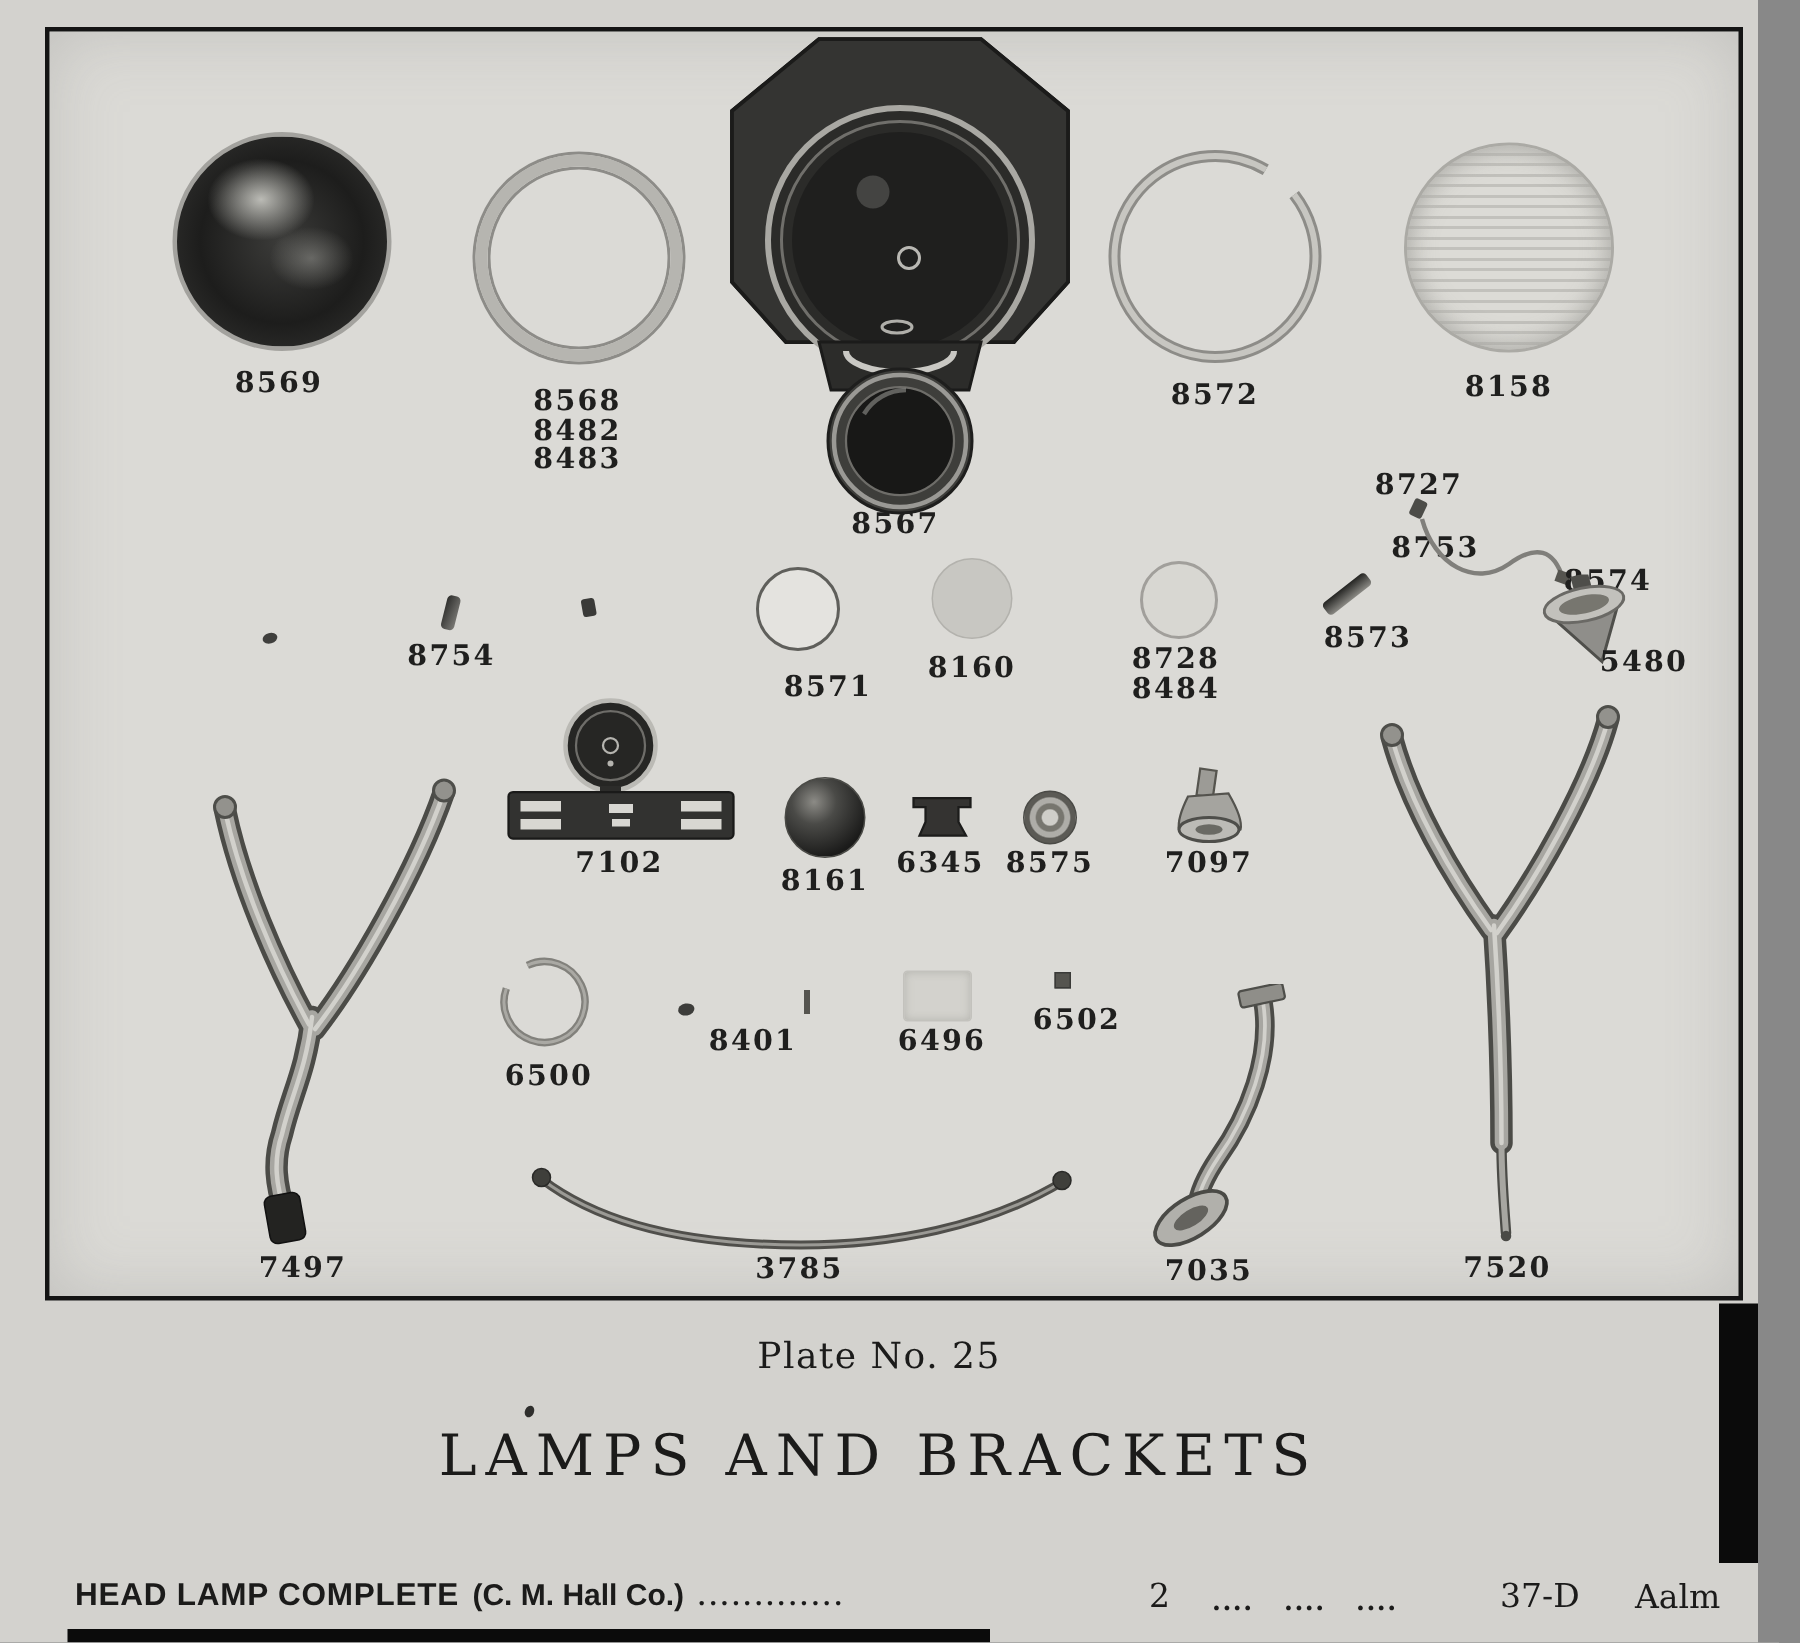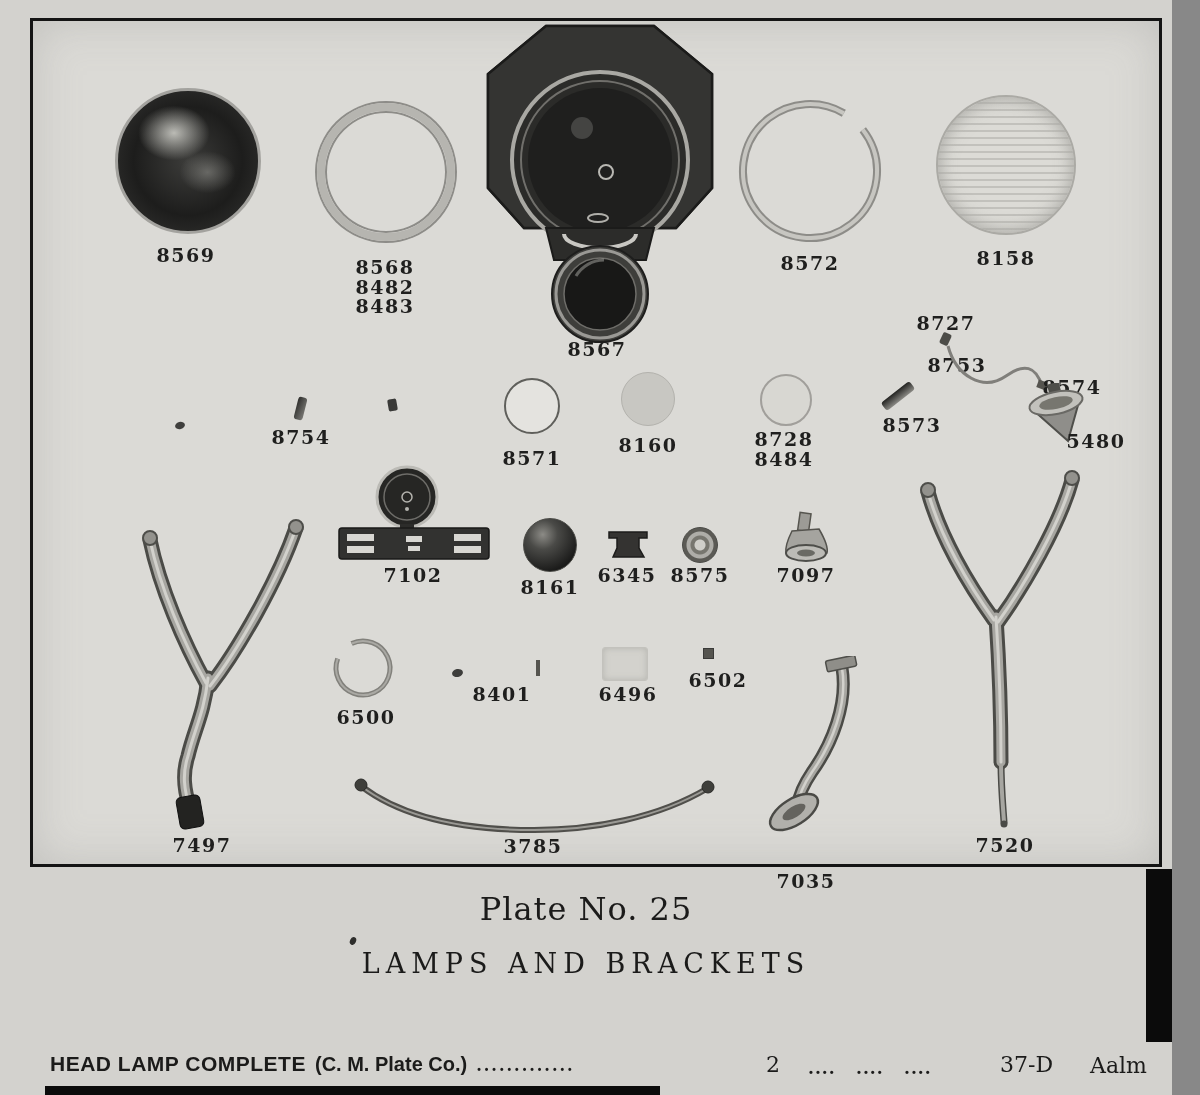--- a/index.html
+++ b/index.html
@@ -46,22 +46,22 @@
   .r8161{
     left:523px;top:518px;width:54px;height:54px;border:1px solid #4a4a46;
     background:radial-gradient(circle at 36% 30%, #8c8b86 0%, #4a4a47 30%, #1b1b1a 75%);
   }
   .r8575{
     left:682px;top:527px;width:36px;height:36px;border:1px solid #4a4a46;
     background:radial-gradient(circle,#cfcec9 0 5px,#77766f 6px 9px,#aeada8 10px 13px,#5b5a55 14px);
   }
   .smallpart{position:absolute;box-sizing:border-box;}
   .caption{position:absolute;width:100%;text-align:center;}
-  .cap-plate{top:890px;font-size:32px;letter-spacing:1px;}
-  .cap-title{top:948px;font-size:27px;letter-spacing:6px;}
+  .cap-plate{top:890px;font-size:24px;letter-spacing:1px;}
+  .cap-title{top:948px;font-size:38px;letter-spacing:6px;}
   .cap-sub{top:1005px;font-size:27px;letter-spacing:2px;}
   .footer-line{
     position:absolute;left:50px;top:1052px;display:flex;align-items:baseline;gap:9px;white-space:nowrap;
   }
   .f-item{font:700 21px "Liberation Sans","DejaVu Sans",sans-serif;letter-spacing:.5px;}
   .f-maker{font:700 20px "Liberation Sans","DejaVu Sans",sans-serif;}
   .f-leader{font:700 16px "DejaVu Serif",serif;letter-spacing:2px;}
   .f-num{position:absolute;font:400 22px "DejaVu Serif",serif;}
   .f-dots{position:absolute;font:700 17px "DejaVu Serif",serif;letter-spacing:1px;}
   .artifact{position:absolute;background:#0b0b0b;}
@@ -110,21 +110,21 @@
   <div class="plabel" style="left:1006px;top:247px">8158</div>
 
   <div class="smallpart" style="left:175px;top:422px;width:10px;height:7px;background:#3f3f3d;border-radius:50%;transform:rotate(-15deg)"></div>
 
   <div class="smallpart" style="left:296px;top:397px;width:9px;height:23px;background:linear-gradient(100deg,#2c2c2a,#7c7b77);border-radius:3px;transform:rotate(14deg)"></div>
   <div class="plabel" style="left:301px;top:426px">8754</div>
 
   <div class="smallpart" style="left:388px;top:399px;width:9px;height:12px;background:#3a3a38;border-radius:2px;transform:rotate(-10deg)"></div>
 
   <div class="circ r8571"></div>
-  <div class="plabel" style="left:532px;top:447px">8571</div>
+  <div class="plabel" style="left:552px;top:447px">8571</div>
 
   <div class="circ r8160"></div>
   <div class="plabel" style="left:648px;top:434px">8160</div>
 
   <div class="circ r8728"></div>
   <div class="plabel" style="left:784px;top:428px">8728</div>
   <div class="plabel" style="left:784px;top:448px">8484</div>
 
   <div class="plabel" style="left:946px;top:312px">8727</div>
   <div class="smallpart" style="left:941px;top:333px;width:9px;height:12px;background:#4c4c48;border-radius:2px;transform:rotate(25deg)"></div>
@@ -240,37 +240,37 @@
   <svg class="abs" style="left:762px;top:656px" width="108" height="180">
     <g fill="none" stroke-linecap="round">
       <path d="M 80,12 C 86,48 70,88 50,116 C 42,128 37,138 36,148" stroke="#4b4b47" stroke-width="13"></path>
       <path d="M 80,12 C 86,48 70,88 50,116 C 42,128 37,138 36,148" stroke="#a7a6a1" stroke-width="8"></path>
       <path d="M 80,12 C 86,48 70,88 50,116 C 42,128 37,138 36,148" stroke="#d2d1cc" stroke-width="2.5"></path>
     </g>
     <rect x="64" y="2" width="30" height="11" rx="2" fill="#8f8e89" stroke="#4e4e4a" stroke-width="1.5" transform="rotate(-12 79 7)"></rect>
     <ellipse cx="32" cy="156" rx="27" ry="13" fill="#b1b0ab" stroke="#4a4a46" stroke-width="2.5" transform="rotate(-32 32 156)"></ellipse>
     <ellipse cx="32" cy="156" rx="13" ry="5.5" fill="#64635e" transform="rotate(-32 32 156)"></ellipse>
   </svg>
-  <div class="plabel" style="left:806px;top:870px">7035</div>
+  <div class="plabel" style="left:806px;top:836px">7035</div>
 
   <svg class="abs" style="left:348px;top:772px" width="372" height="64">
     <path d="M 13,14 C 60,50 130,58 186,58 C 245,58 310,46 360,16" fill="none" stroke="#504f4b" stroke-width="6" stroke-linecap="round"></path>
     <path d="M 13,14 C 60,50 130,58 186,58 C 245,58 310,46 360,16" fill="none" stroke="#9b9a95" stroke-width="2" stroke-linecap="round"></path>
     <circle cx="13" cy="13" r="6" fill="#3f3f3b" stroke="#2a2a28"></circle>
     <circle cx="360" cy="15" r="6" fill="#3f3f3b" stroke="#2a2a28"></circle>
   </svg>
   <div class="plabel" style="left:533px;top:835px">3785</div>
 
   <div class="caption cap-plate">Plate No. 25</div>
   <div class="smallpart" style="left:350px;top:937px;width:6px;height:8px;background:#2e2e2c;border-radius:50%;transform:rotate(25deg)"></div>
   <div class="caption cap-title">LAMPS AND BRACKETS</div>
 
   <div class="footer-line">
     <span class="f-item">HEAD LAMP COMPLETE</span>
-    <span class="f-maker">(C. M. Plate Co.)</span>
+    <span class="f-maker">(C. M. Hall Co.)</span>
     <span class="f-leader">.............</span>
   </div>
   <span class="f-num" style="left:766px;top:1052px">2</span>
   <span class="f-dots" style="left:808px;top:1058px">....</span>
   <span class="f-dots" style="left:856px;top:1058px">....</span>
   <span class="f-dots" style="left:904px;top:1058px">....</span>
   <span class="f-num" style="left:1000px;top:1052px">37-D</span>
   <span class="f-num" style="left:1090px;top:1053px">Aalm</span>
 
   <div class="artifact" style="left:1146px;top:869px;width:54px;height:173px"></div>

